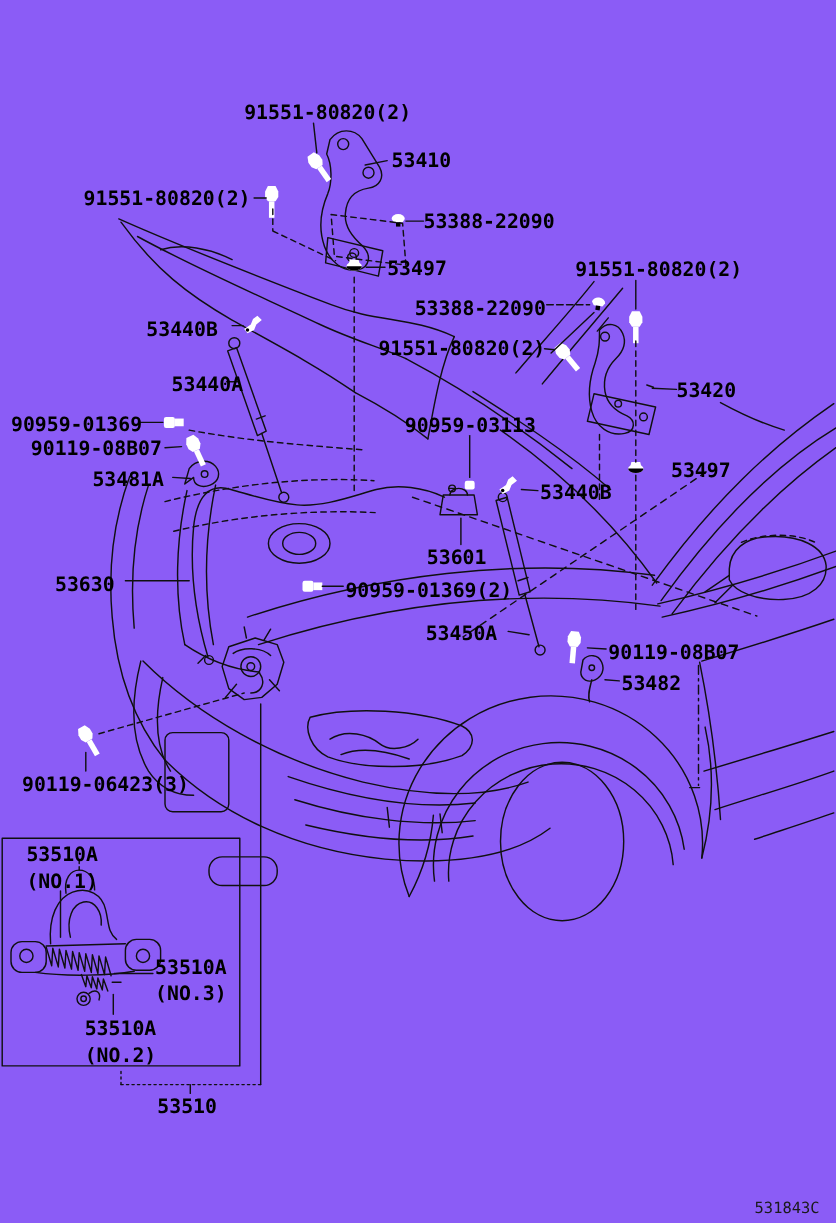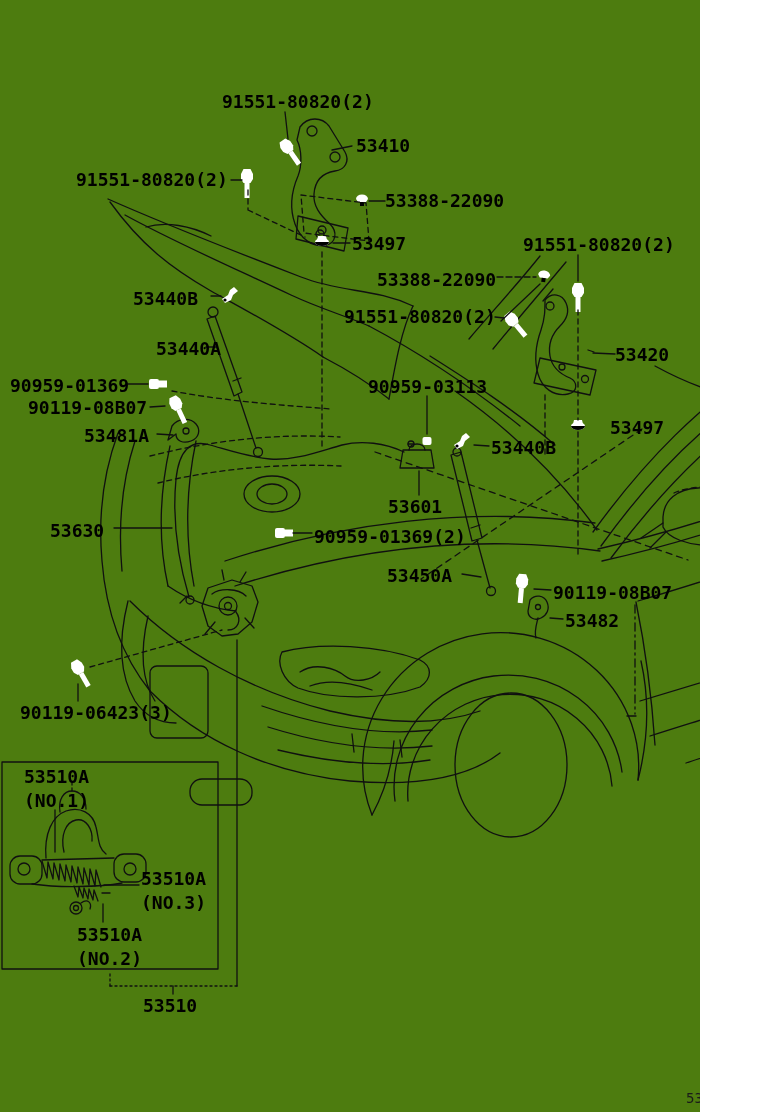--- a/index.html
+++ b/index.html
@@ -1,16 +1,16 @@
 <!DOCTYPE html>
 <html><head>
 <meta charset="utf-8">
 <style>
   html,body{margin:0;padding:0;background:#ffffff;}
-  .stage{position:relative;width:700px;height:1112px;background:#4d7c0f;overflow:hidden;}
+  .stage{position:relative;width:760px;height:1112px;background:#8b5cf6;overflow:hidden;}
   svg{display:block;}
   .art path,.art rect,.art circle,.art ellipse,.art line,.art polyline,.art polygon{
     fill:none;stroke:#101010;stroke-width:1.3;stroke-linecap:round;stroke-linejoin:round;}
   .lbl{font-family:"DejaVu Sans Mono","Liberation Mono",monospace;font-weight:bold;
        font-size:18px;fill:#000;}
   .lbl-small{font-family:"DejaVu Sans Mono","Liberation Mono",monospace;font-weight:normal;
        font-size:14px;fill:#1a1a1a;}
 </style>
 </head>
 <body>

